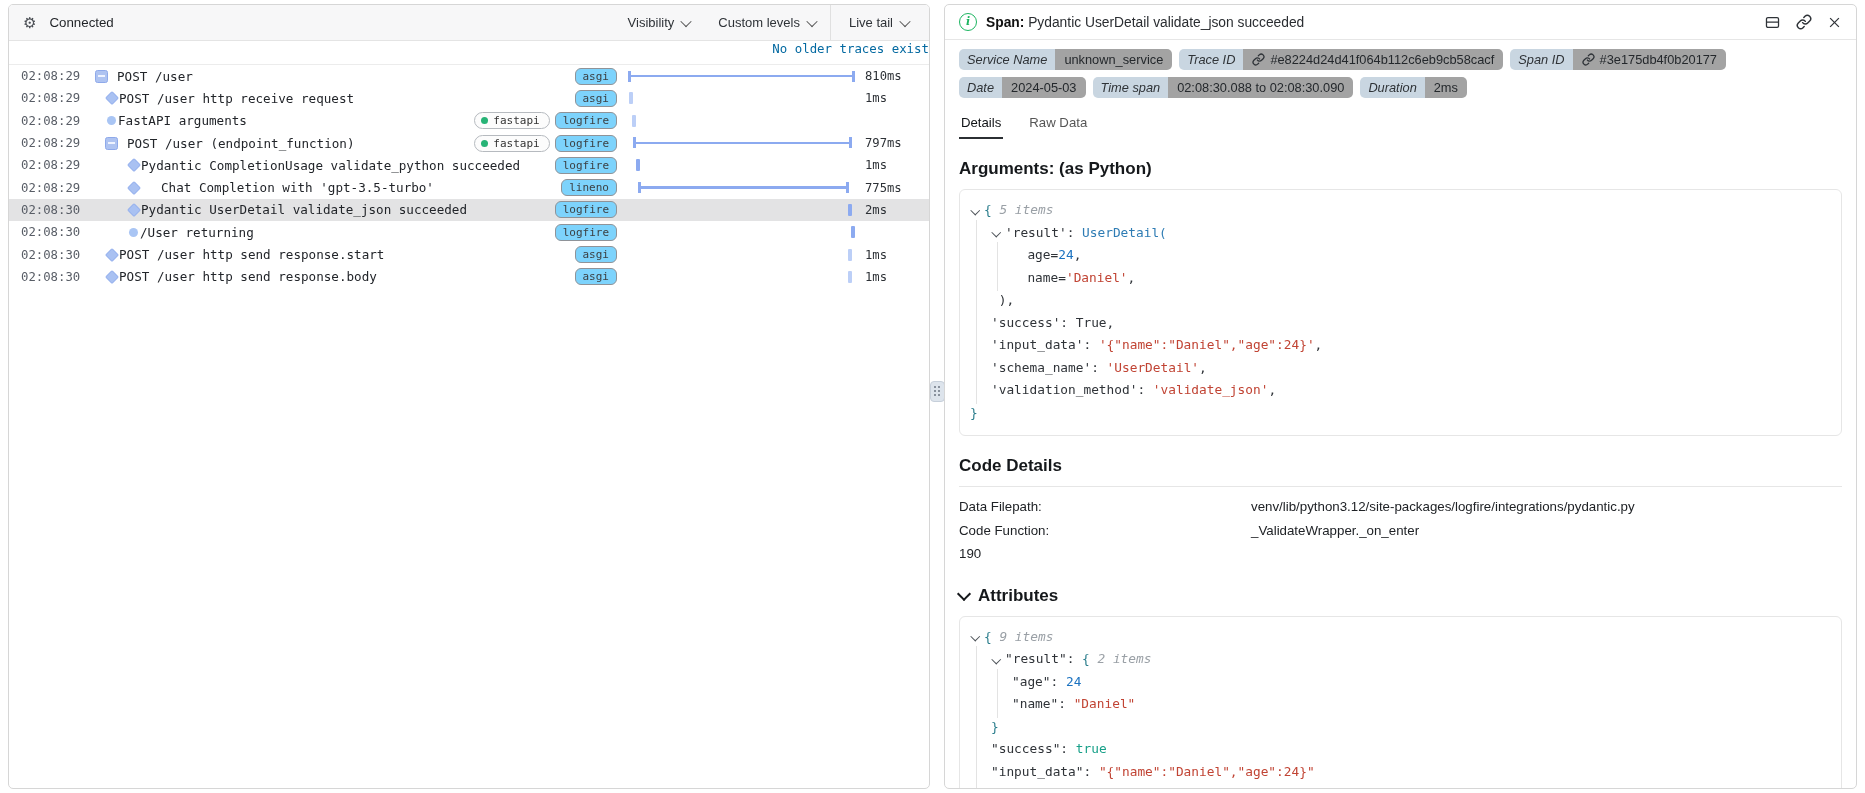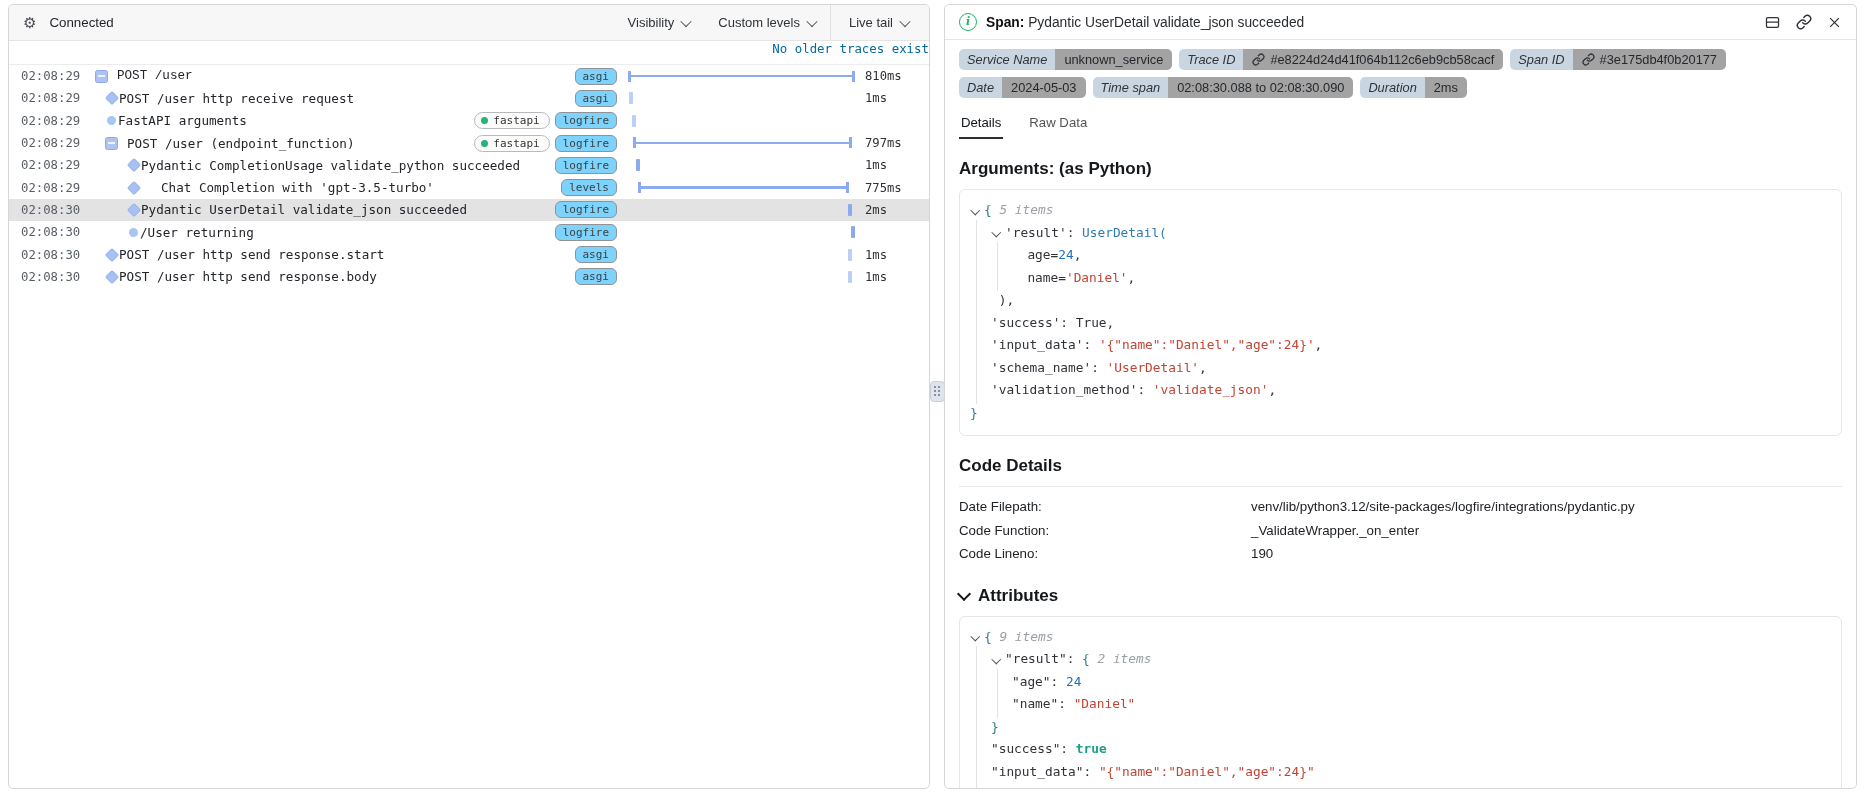--- a/index.html
+++ b/index.html
@@ -69,21 +69,21 @@
     transform:rotate(45deg);margin-top:-4px;cursor:pointer;}
   .codebox{border:1px solid #e6e6e6;border-radius:6px;padding:9px 10px 11px;
     font:12.8px "DejaVu Sans Mono",monospace;line-height:22.5px;color:#2e3338;}
   .code-line{display:flex;white-space:pre;}
   .ig{width:21px;flex:none;position:relative;}
   .ig::before{content:'';position:absolute;left:6px;top:-2px;bottom:-2px;border-left:1px solid #e3e3e3;}
   .crt{flex:none;width:14px;position:relative;cursor:pointer;}
   .crt::before{content:'';position:absolute;top:7.5px;left:1.5px;width:5.5px;height:5.5px;
     border-right:1.4px solid #4a5056;border-bottom:1.4px solid #4a5056;transform:rotate(45deg);}
   .tk-key{color:#2f3338;} .tk-pn{color:#2a7d8c;} .tk-cls{color:#2e7cb4;text-align:right;} .tk-num{color:#1b72c0;}
-  .tk-str{color:#c14434;} .tk-bool{color:#18a089;font-weight:bold;} .tk-it{color:#9aa0a6;font-style:italic;} .tk-txt{color:#2f3338;}
+  .tk-str{color:#c14434;} .tk-bool{color:#18a089;} .tk-it{color:#9aa0a6;font-style:italic;} .tk-txt{color:#2f3338;}
   .kv{font-size:13.3px;color:#202327;line-height:23.5px;margin-top:2px;}
   .kv-row{display:flex;}
   .kv-l{width:292px;flex:none;}
   svg{display:block;}
 </style>
 </head>
 <body>
 
 <section class="panel" id="left-panel">
   <div class="lp-head">
@@ -101,21 +101,21 @@
       <span class="ctrl live">
           <span>Live tail</span>
           <i class="chev"></i>
         </span>
     </div>
   </div>
   <div class="notice">No older traces exist</div>
   <div id="trace-rows">
       <div class="trace-row">
         <span class="t-time">02:08:29</span>
-        <span class="t-tree" style="padding-left: 12px; font-family: Liberation Mono, monospace;">
+        <span class="t-tree" style="padding-left: 12px;">
           <span class="t-icon ic-min"></span>
           <span class="t-name">POST /user</span>
         </span>
         <span class="t-tags">
           <span class="tag">asgi</span>
         </span>
         <span class="t-barwrap">
           <span class="bspan dark" style="left: 1%; width: 97.5%;"></span>
         </span>
         <span class="t-dur">810ms</span>
@@ -184,21 +184,21 @@
         </span>
         <span class="t-dur">1ms</span>
       </div>
       <div class="trace-row">
         <span class="t-time">02:08:29</span>
         <span class="t-tree" style="padding-left: 44px; gap: 20px;">
           <span class="t-icon ic-dia"></span>
           <span class="t-name">Chat Completion with 'gpt-3.5-turbo'</span>
         </span>
         <span class="t-tags">
-          <span class="tag">levels</span>
+          <span class="tag">lineno</span>
         </span>
         <span class="t-barwrap">
           <span class="bspan dark" style="left: 5%; width: 91%;"></span>
         </span>
         <span class="t-dur">775ms</span>
       </div>
       <div class="trace-row selected">
         <span class="t-time">02:08:30</span>
         <span class="t-tree" style="padding-left: 44px;">
           <span class="t-icon ic-dia"></span>
@@ -358,29 +358,28 @@
         <div class="code-line"><span class="ig"></span><span class="tk-key">'success'</span><span class="tk-txt">: True,</span></div>
         <div class="code-line"><span class="ig"></span><span class="tk-key">'input_data'</span><span class="tk-txt">: </span><span class="tk-str">'{"name":"Daniel","age":24}'</span><span class="tk-txt">,</span></div>
         <div class="code-line"><span class="ig"></span><span class="tk-key">'schema_name'</span><span class="tk-txt">: </span><span class="tk-str">'UserDetail'</span><span class="tk-txt">,</span></div>
         <div class="code-line"><span class="ig"></span><span class="tk-key">'validation_method'</span><span class="tk-txt">: </span><span class="tk-str">'validate_json'</span><span class="tk-txt">,</span></div>
         <div class="code-line"><span class="tk-pn">}</span></div>
       </div>
     <h2>Code Details</h2>
     <hr style="border:none;border-top:1px solid #e6e6e6;margin:0 0 8px;">
     <div class="kv" id="code-details">
         <div class="kv-row">
-          <span class="kv-l">Date Filepath:</span>
+          <span class="kv-l">Data Filepath:</span>
           <span class="kv-v">venv/lib/python3.12/site-packages/logfire/integrations/pydantic.py</span>
         </div>
         <div class="kv-row">
           <span class="kv-l">Code Function:</span>
           <span class="kv-v">_ValidateWrapper._on_enter</span>
         </div>
         <div class="kv-row">
-          <span class="kv-l">Code Lineno:</span>
           <span class="kv-v">190</span>
         </div>
       </div>
     <h2>
         <i class="hchev"></i>
         <span>Attributes</span>
       </h2>
     <div class="codebox" id="attr-code">
         <div class="code-line"><span class="crt"></span><span class="tk-pn">{ </span><span class="tk-it">9 items</span></div>
         <div class="code-line"><span class="ig"></span><span class="crt"></span><span class="tk-key">"result"</span><span class="tk-txt">: </span><span class="tk-pn">{ </span><span class="tk-it">2 items</span></div>

